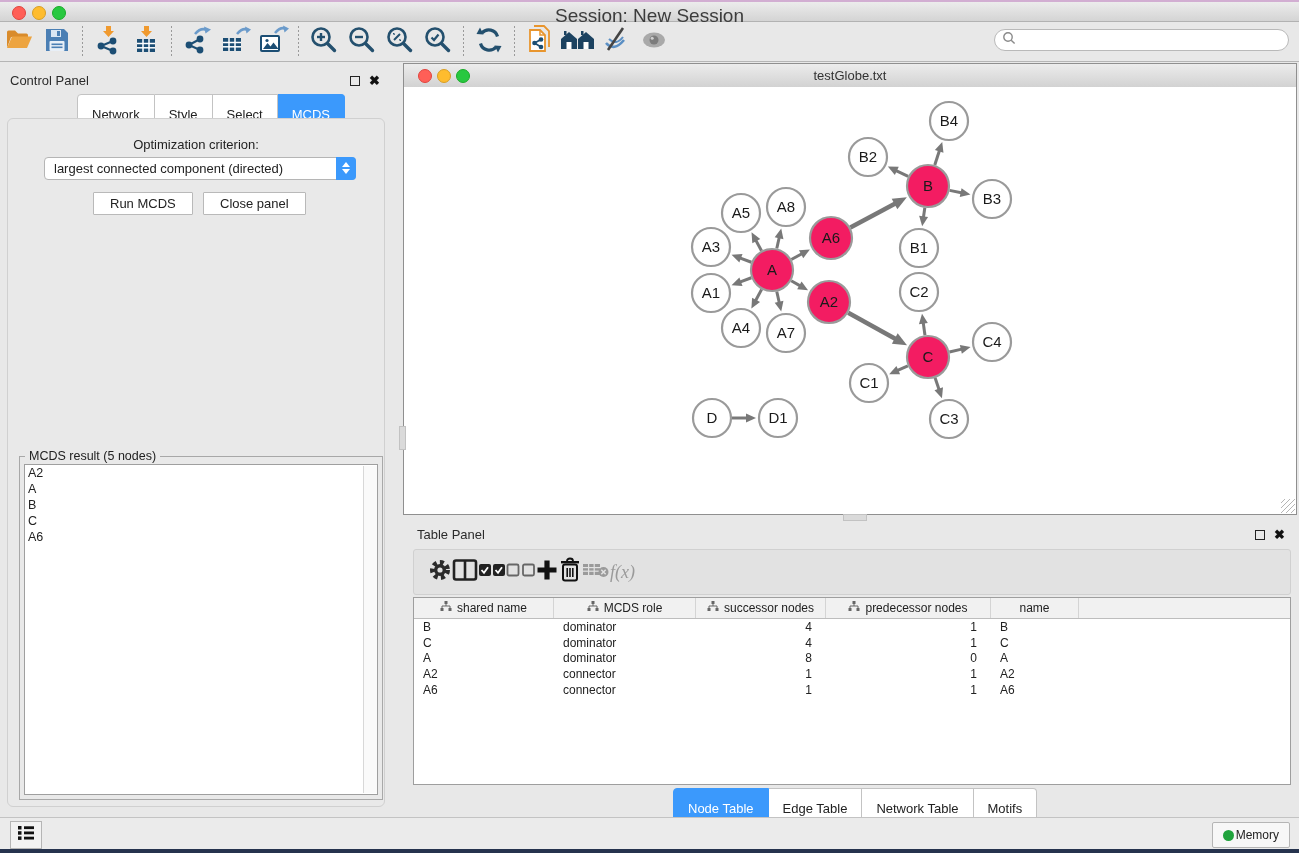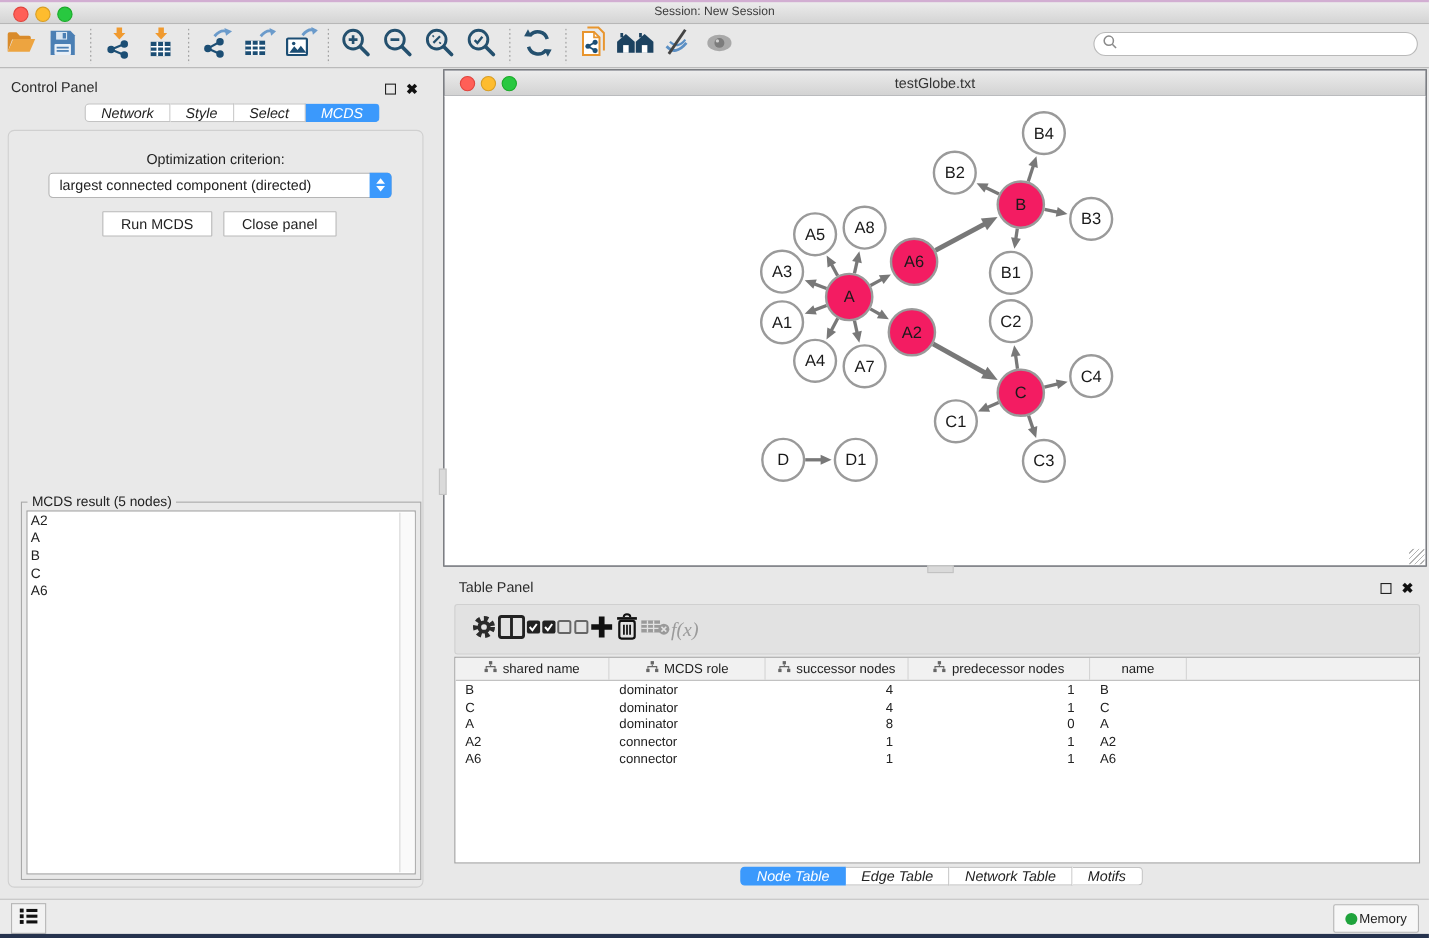--- a/index.html
+++ b/index.html
@@ -8,39 +8,39 @@
   .abs{position:absolute;}
   
   #titlebar{left:0;top:0;width:1299px;height:22px;
     background:linear-gradient(#ececec,#d4d4d4);border-bottom:1px solid #b2b2b2;
     border-top:2px solid #d2aed2;box-sizing:border-box;}
   .tl{position:absolute;width:12px;height:12px;border-radius:50%;top:4px;}
   .tl.red{background:#ff5f57;border:1px solid #e0443e;}
   .tl.yellow{background:#febc2e;border:1px solid #d89e24;}
   .tl.green{background:#28c840;border:1px solid #1aab29;}
   #titlebar .title{position:absolute;left:0;right:0;top:3px;text-align:center;
-    font-size:11px;color:#3c3c3c;}
+    font-size:19px;color:#3c3c3c;}
   
   #toolbar{left:0;top:22px;width:1299px;height:40px;background:#e8e8e8;
     border-bottom:1px solid #b5b5b5;box-sizing:border-box;display:flex;align-items:center;}
   .tbtn{width:34px;height:32px;display:flex;align-items:center;justify-content:center;margin:0 2px;}
   .tsep{width:1px;height:32px;margin:0 6px;
     background-image:linear-gradient(#9a9a9a 40%,transparent 40%);background-size:1px 4px;}
   #searchbox{position:absolute;right:10px;top:7px;width:295px;height:22px;background:#fff;
     border:1px solid #b9b9b9;border-radius:11px;display:flex;align-items:center;padding-left:7px;box-sizing:border-box;}
   #searchbox input{border:none;outline:none;flex:1;font-size:12px;background:transparent;margin-left:4px;}
   
   #control-panel{left:0;top:63px;width:390px;height:750px;}
   .panel-title{font-size:13px;color:#2b2b2b;}
   .win-btns{position:absolute;top:0;right:8px;display:flex;gap:9px;align-items:center;height:16px;}
   .float-btn{width:10px;height:10px;border:1.5px solid #222;background:transparent;box-sizing:border-box;}
   .close-btn{font-size:13px;font-weight:bold;color:#111;line-height:10px;}
   .segbar{display:flex;}
   .seg{background:#fff;border:1px solid #c3c3c3;border-left:none;font-size:13px;
-    padding:0 14px;color:#222;font-style:italic;}
+    padding:12px 14px;color:#222;}
   .seg:first-child{border-left:1px solid #c3c3c3;border-radius:4px 0 0 4px;}
   .seg:last-child{border-radius:0 4px 4px 0;}
   .seg.active{background:#3b99fc;border-color:#3b99fc;color:#fff;}
   #cp-content{left:7px;top:55px;width:376px;height:687px;background:#e9e9e9;
     border:1px solid #d0d0d0;border-radius:6px;}
   #opt-label{left:0;top:18px;width:100%;text-align:center;font-size:13px;}
   #criterion{left:36px;top:38px;width:312px;height:23px;background:#fff;border:1px solid #b5b5b5;
     border-radius:4px;display:flex;align-items:center;box-sizing:border-box;}
   #criterion .val{flex:1;font-size:13px;padding-left:9px;white-space:nowrap;}
   #criterion .stepper{width:20px;height:23px;margin:-1px -1px 0 0;background:#3b99fc;

